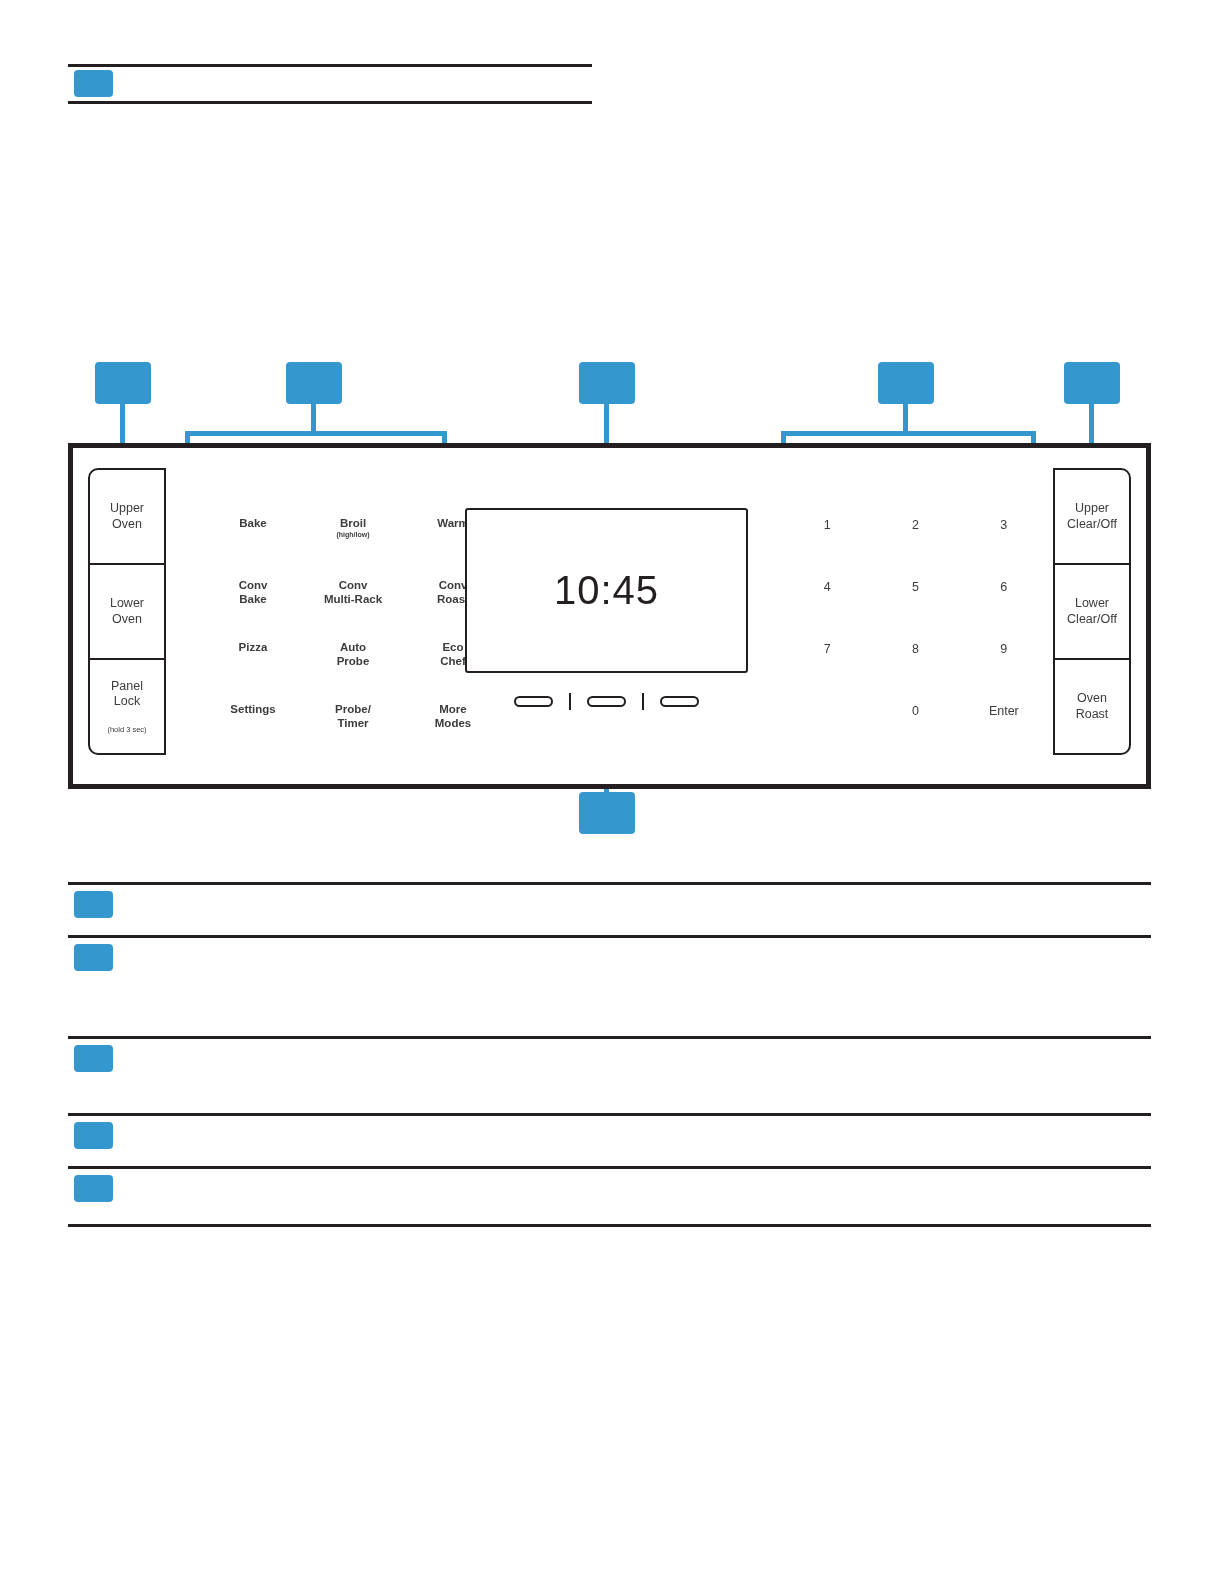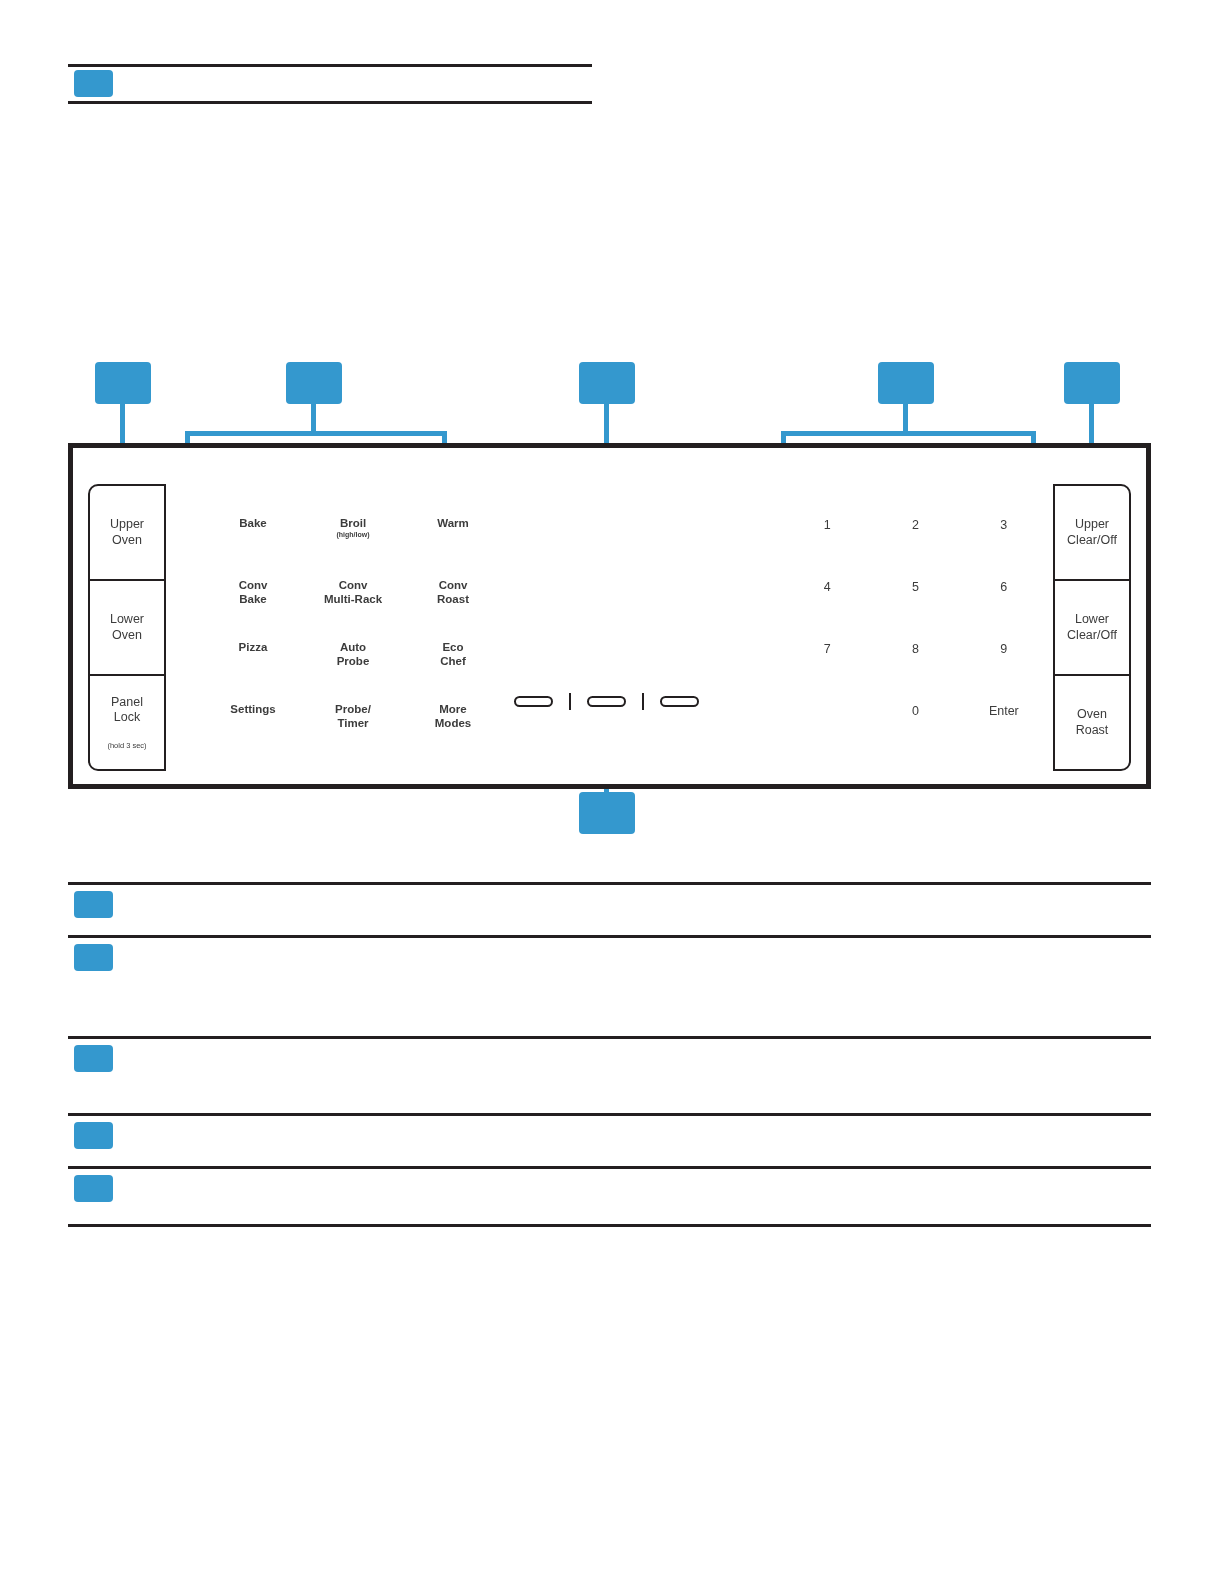--- a/index.html
+++ b/index.html
@@ -109,21 +109,21 @@
     margin-top: -2px;
     display: flex;
     flex-direction: column;
     align-items: center;
     justify-content: center;
     text-align: center;
     font-size: 12.5px;
     line-height: 1.25;
     color: #3c3c3c;
   }
-  .stack-key:first-child { margin-top: 16px; }
+  .stack-key:first-child { margin-top: 0; }
 
   
   #left-stack  .stack-key:first-child { border-radius: 10px 0 0 0; }
   #left-stack  .stack-key:last-child  { border-radius: 0 0 0 10px; align-items: center; }
   #right-stack .stack-key:first-child { border-radius: 0 10px 0 0; }
   #right-stack .stack-key:last-child  { border-radius: 0 0 10px 0; }
 
   .key-sub {
     font-size: 7.5px;
     margin-top: 15px;
@@ -346,20 +346,23 @@
     <div class="fn-key">
       <span>Probe/</span>
       <span>Timer</span>
     </div>
     <div class="fn-key">
       <span>More</span>
       <span>Modes</span>
     </div>
   </div>
 
+  <div id="display-screen">
+    <div id="display-clock">10:45</div>
+  </div>
 
   <div id="softkey-row">
     <div class="softkey-pill"></div>
     <div class="softkey-sep"></div>
     <div class="softkey-pill"></div>
     <div class="softkey-sep"></div>
     <div class="softkey-pill"></div>
   </div>
 
   <div id="number-pad">

